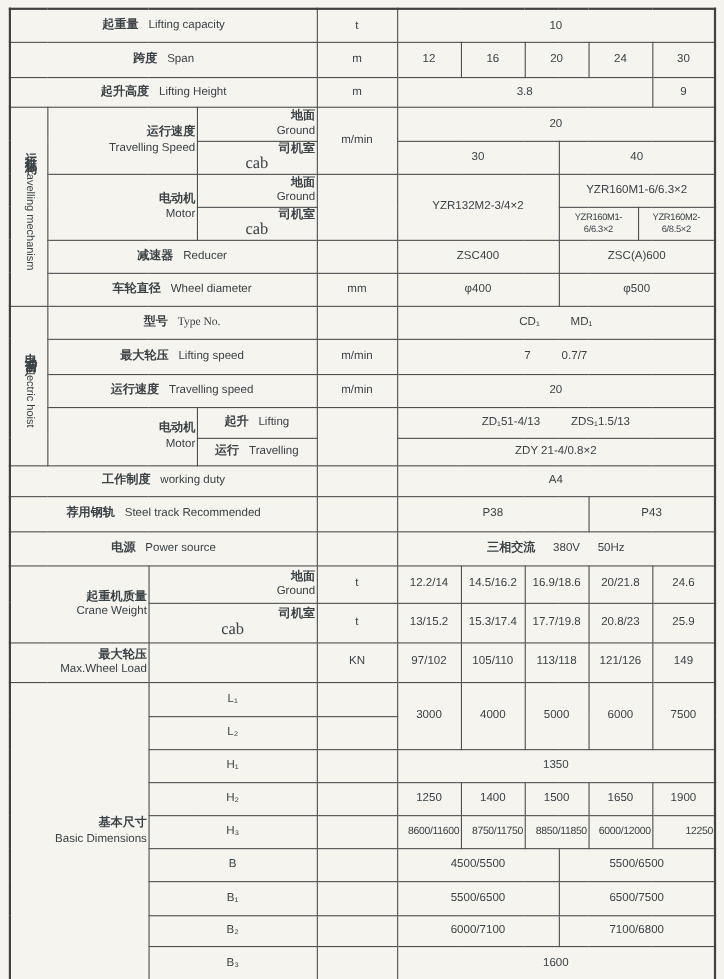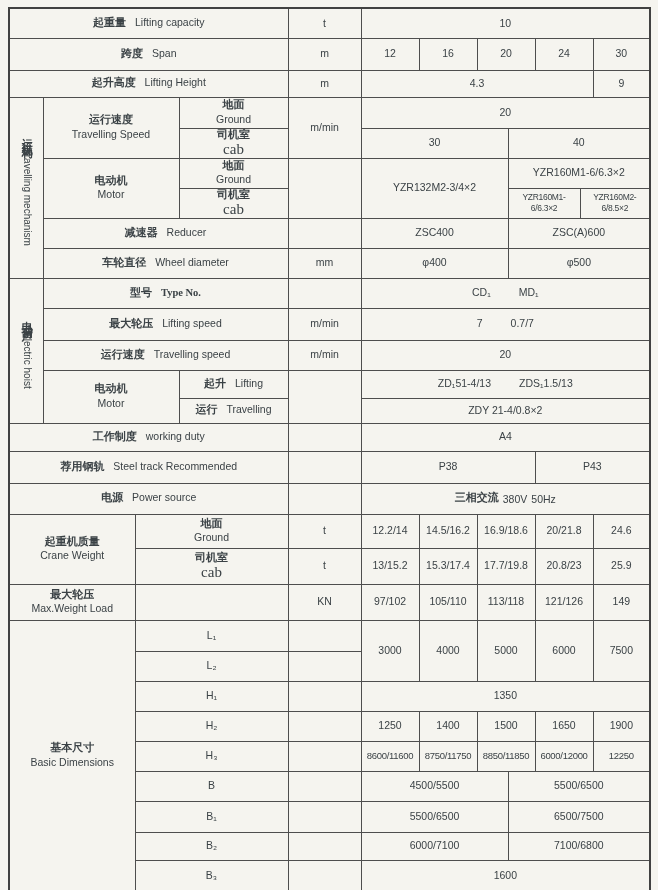--- a/index.html
+++ b/index.html
@@ -2,30 +2,30 @@
 <html style="--paper: #f5f4ef; --margin: #edebe5; --border: #4e4e4e; --text: #3b4246;"><head>
 <meta charset="utf-8">
 <style>
   :root{ --paper:#f5f4ef; --margin:#edebe5; --border:#4e4e4e; --text:#3b4246; }
   html,body{margin:0;padding:0;}
   body{background:var(--margin);font-family:"Liberation Sans",sans-serif;}
   .sheet{width:658px;height:890px;background:var(--paper);box-sizing:border-box;padding:7px 0 0 8px;position:relative;overflow:hidden;}
   table{border-collapse:collapse;table-layout:fixed;width:643px;border:2px solid #414141;}
   td{border:1px solid var(--border);text-align:center;vertical-align:middle;padding:0 1px;
      color:var(--text);font-size:10.5px;line-height:1.25;overflow:hidden;}
-  .zh{font-family:Liberation Mono, monospace;font-weight:700;font-size:11px;}
+  .zh{font-family:Liberation Sans, sans-serif;font-weight:700;font-size:11px;}
   .en{font-size:10.5px;}
   .lab .zh{margin-right:6px;}
-  .stack .zh,.stack .en{display:block;}
+  .stack .zh,.stack .en{display:block;text-align:right;}
   .cabword{display:block;font-family:"Liberation Serif",serif;font-size:15px;line-height:1.0;font-weight:400;}
-  .typeno{font-family:"Liberation Serif",serif;font-weight:700;}
+  .typeno{font-family:"Liberation Serif",serif;font-weight:400;}
   .pair{display:inline-flex;gap:28px;}
-  .pair3{display:inline-flex;gap:4px;align-items:flex-end;}
+  .pair3{display:inline-flex;gap:16px;align-items:flex-end;}
   .small{font-size:8.5px;letter-spacing:-0.3px;}
-  .dense{font-size:9.5px;letter-spacing:-0.3px;}
+  .dense{font-size:9.5px;letter-spacing:-0.3px;text-align:right;}
   .vwrap{display:flex;flex-direction:column;align-items:center;justify-content:center;gap:8px;}
   .vzh{writing-mode:vertical-rl;text-orientation:upright;font-family:"Liberation Serif",serif;
        font-weight:700;font-size:11px;letter-spacing:3px;}
   .ven{writing-mode:vertical-rl;font-size:10px;white-space:nowrap;}
 </style>
 </head>
 <body>
 
 <div class="sheet">
 <table>
@@ -66,21 +66,21 @@
   <td colspan="2">24</td>
   <td>30</td>
 </tr>
 
 <tr style="height:27px">
   <td class="lab" colspan="4">
     <span class="zh">起升高度</span>
     <span class="en">Lifting Height</span>
   </td>
   <td>m</td>
-  <td colspan="6">4.3</td>
+  <td colspan="6">3.8</td>
   <td>9</td>
 </tr>
 
 <tr style="height:31px">
   <td rowspan="6">
     <div class="vwrap">
       <span class="vzh">运行机构</span>
       <span class="ven">Travelling mechanism</span>
     </div>
   </td>
@@ -277,21 +277,21 @@
   <td>13/15.2</td>
   <td>15.3/17.4</td>
   <td colspan="2">17.7/19.8</td>
   <td colspan="2">20.8/23</td>
   <td>25.9</td>
 </tr>
 
 <tr style="height:36px">
   <td class="stack" colspan="2">
     <span class="zh">最大轮压</span>
-    <span class="en">Max.Weight Load</span>
+    <span class="en">Max.Wheel Load</span>
   </td>
   <td colspan="2"></td>
   <td>KN</td>
   <td>97/102</td>
   <td>105/110</td>
   <td colspan="2">113/118</td>
   <td colspan="2">121/126</td>
   <td>149</td>
 </tr>
 

